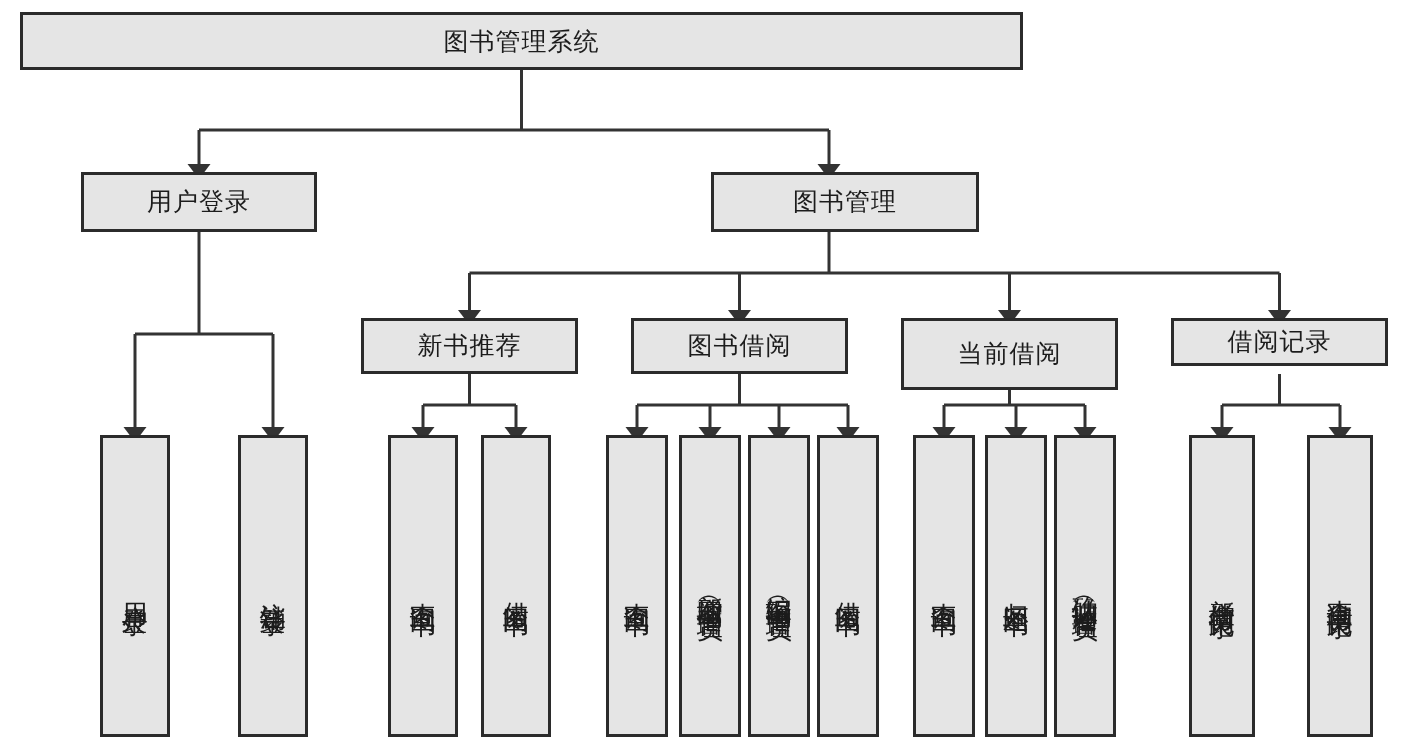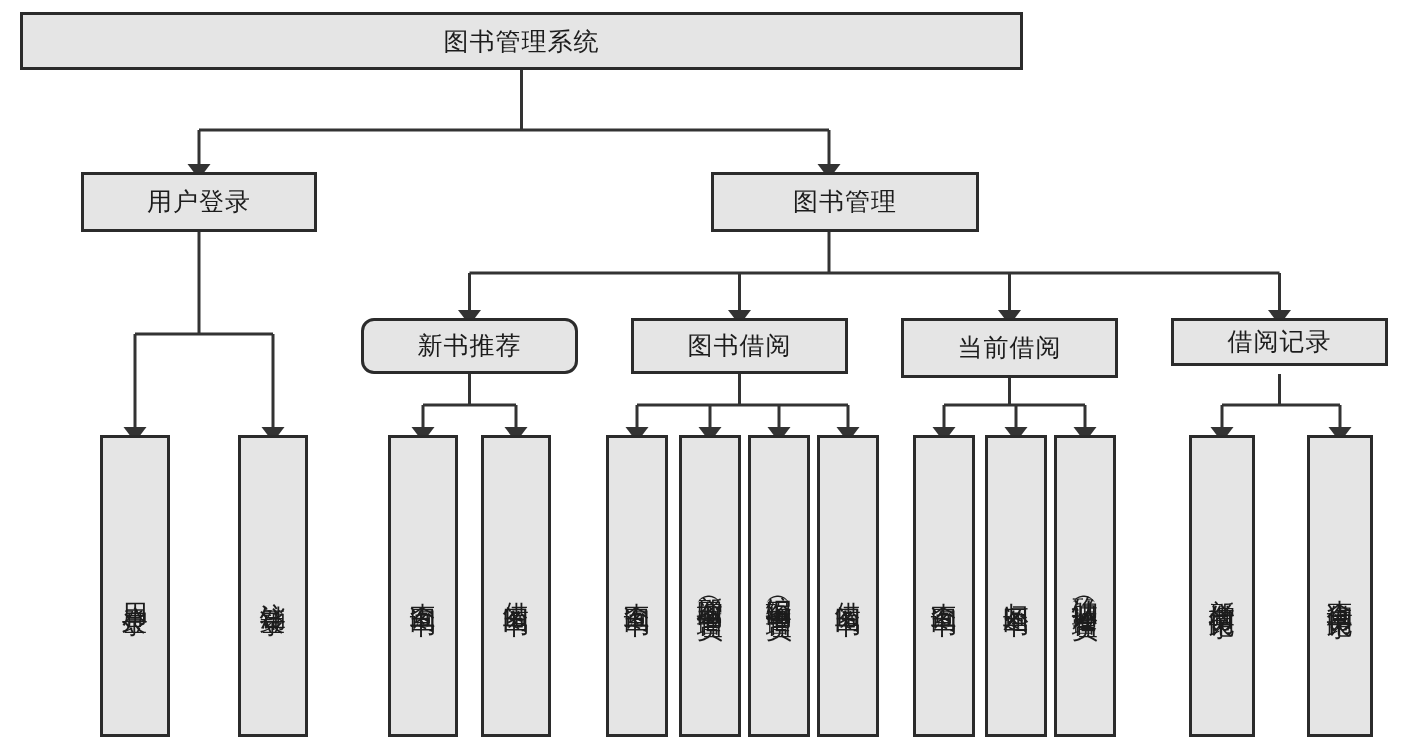--- a/index.html
+++ b/index.html
@@ -117,27 +117,27 @@
   <div id="nodes-group">
       <div class="node-box" style="left: 20px; top: 12px; width: 1003px; height: 58px;">
         <div class="node-title">图书管理系统</div>
       </div>
       <div class="node-box" style="left: 81px; top: 172px; width: 236px; height: 60px;">
         <div class="node-h">用户登录</div>
       </div>
       <div class="node-box" style="left: 711px; top: 172px; width: 268px; height: 60px;">
         <div class="node-h">图书管理</div>
       </div>
-      <div class="node-box" style="left: 361px; top: 318px; width: 217px; height: 56px; border-radius: 13px;">
+      <div class="node-box" style="left: 361px; top: 318px; width: 217px; height: 56px;">
         <div class="node-h">新书推荐</div>
       </div>
       <div class="node-box" style="left: 631px; top: 318px; width: 217px; height: 56px;">
         <div class="node-h">图书借阅</div>
       </div>
-      <div class="node-box" style="left: 901px; top: 318px; width: 217px; height: 60px;">
+      <div class="node-box" style="left: 901px; top: 318px; width: 217px; height: 72px;">
         <div class="node-h">当前借阅</div>
       </div>
       <div class="node-box" style="left: 1171px; top: 318px; width: 217px; height: 48px;">
         <div class="node-h">借阅记录</div>
       </div>
       <div class="node-box" style="left: 100px; top: 435px; width: 70px; height: 302px;">
         <div class="node-v">用户登录</div>
       </div>
       <div class="node-box" style="left: 238px; top: 435px; width: 70px; height: 302px;">
         <div class="node-v">注销登录</div>

